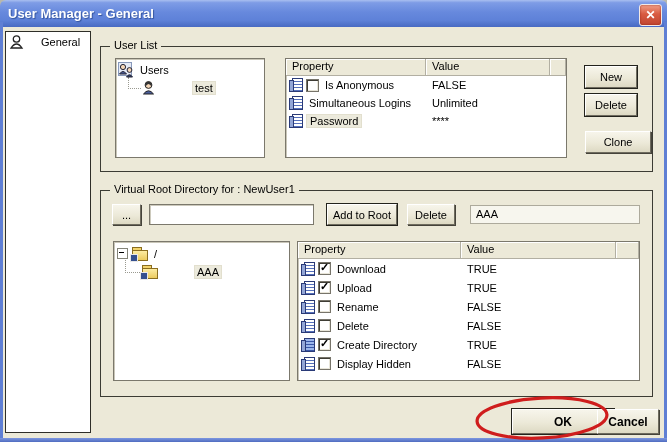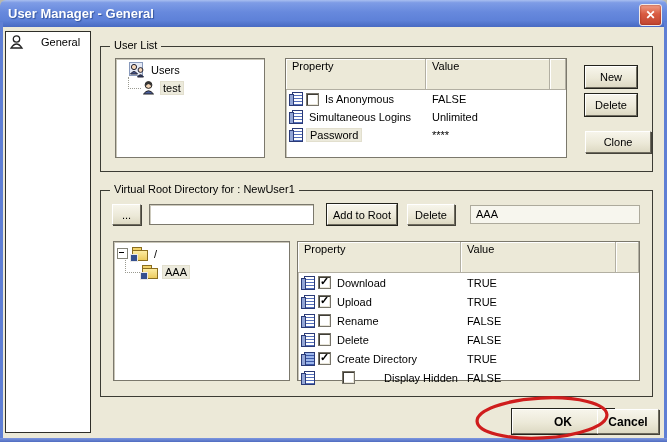--- a/index.html
+++ b/index.html
@@ -39,28 +39,28 @@
   .groupbox{position:absolute;border:1px solid #3c3c34;box-sizing:border-box;}
   .group-label{position:absolute;top:-8px;left:9px;background:#ece9d8;padding:0 4px;white-space:nowrap;}
   
   .pane{
     position:absolute;background:#fff;box-sizing:border-box;
     border:1px solid #7b786c;box-shadow:inset 1px 1px 0 #c9c6b8;
   }
   
   .titem{position:absolute;display:flex;align-items:center;gap:3px;white-space:nowrap;}
   .tlabel{padding:0 2px;}
-  .tlabel.hl{background:#eceadc;border:1px solid #e2dfce;}
+  .tlabel.hl{background:#eceadc;border:1px solid #e2dfce;margin-left:32px;}
   .connector{position:absolute;border-left:1px dotted #9a9a90;border-bottom:1px dotted #9a9a90;}
   .expander{
     width:9px;height:9px;background:#fff;border:1px solid #848478;position:relative;flex:0 0 auto;
   }
   .expander::after{content:"";position:absolute;left:1px;top:3px;width:5px;height:1px;background:#000;}
   
-  .plist-header{display:flex;height:31px;background:#ece9d8;}
+  .plist-header{display:flex;height:17px;background:#ece9d8;}
   .hcell{
     box-sizing:border-box;padding:1px 6px;border-right:1px solid #b2afa2;border-bottom:1px solid #b2afa2;
     box-shadow:inset 1px 1px 0 #fff;overflow:hidden;white-space:nowrap;
   }
   .prow{display:flex;align-items:center;height:18px;}
   .prow2{height:19px;}
   .pcell-prop{display:flex;align-items:center;gap:3px;box-sizing:border-box;padding-left:3px;overflow:hidden;}
   .pcell-val{box-sizing:border-box;padding-left:6px;white-space:nowrap;}
   .plabel{padding:0 3px;white-space:nowrap;}
   .plabel[data-selected="true"]{background:#eceadc;border:1px solid #e2dfce;}
@@ -147,21 +147,21 @@
       <span>General</span>
     </div>
   </div>
 
   <div class="groupbox" style="left:100px;top:46px;width:553px;height:126px;">
     <span class="group-label">User List</span>
   </div>
 
   <div class="pane" style="left:115px;top:58px;width:150px;height:100px;">
     <div class="connector" style="left:12px;top:18px;width:12px;height:11px;"></div>
-    <div class="titem" style="left:13px;top:3px;">
+    <div class="titem" style="left:2px;top:3px;">
       <svg class="icon16" viewBox="0 0 17 16">
         <rect x="0.5" y="0.5" width="13" height="13" fill="#e4e9f5" stroke="#8899bb"></rect>
         <circle cx="5" cy="5" r="2.6" fill="#f5d7b8" stroke="#223"></circle>
         <path d="M1.5 12 q3.5 -5 7 0 z" fill="#4a5d9c" stroke="#223"></path>
         <circle cx="11.5" cy="8" r="2.4" fill="#f5d7b8" stroke="#223"></circle>
         <path d="M8.5 15 q3 -4.5 6 0 z" fill="#31406e" stroke="#223"></path>
       </svg>
       <span class="tlabel">Users</span>
     </div>
     <div class="titem" style="left:24px;top:21px;">
@@ -289,21 +289,21 @@
         <span class="prop-icon"></span>
         <span class="checkbox">
             <span class="mark">✓</span>
           </span>
         <span class="plabel">Create Directory</span>
       </div>
       <div class="pcell-val">TRUE</div>
     </div>
 
     <div class="prow prow2" data-cb="unchecked" data-selected="false">
-      <div class="pcell-prop" style="width:163px;justify-content:space-between;">
+      <div class="pcell-prop" style="width:163px;">
         <span class="prop-icon"></span>
         <span class="checkbox"></span>
         <span class="plabel">Display Hidden</span>
       </div>
       <div class="pcell-val">FALSE</div>
     </div>
   </div>
 
   <div class="btn bold default" style="left:512px;top:409px;width:102px;height:25px;">OK</div>
   <div class="btn bold" style="left:597px;top:409px;width:62px;height:25px;">Cancel</div>

